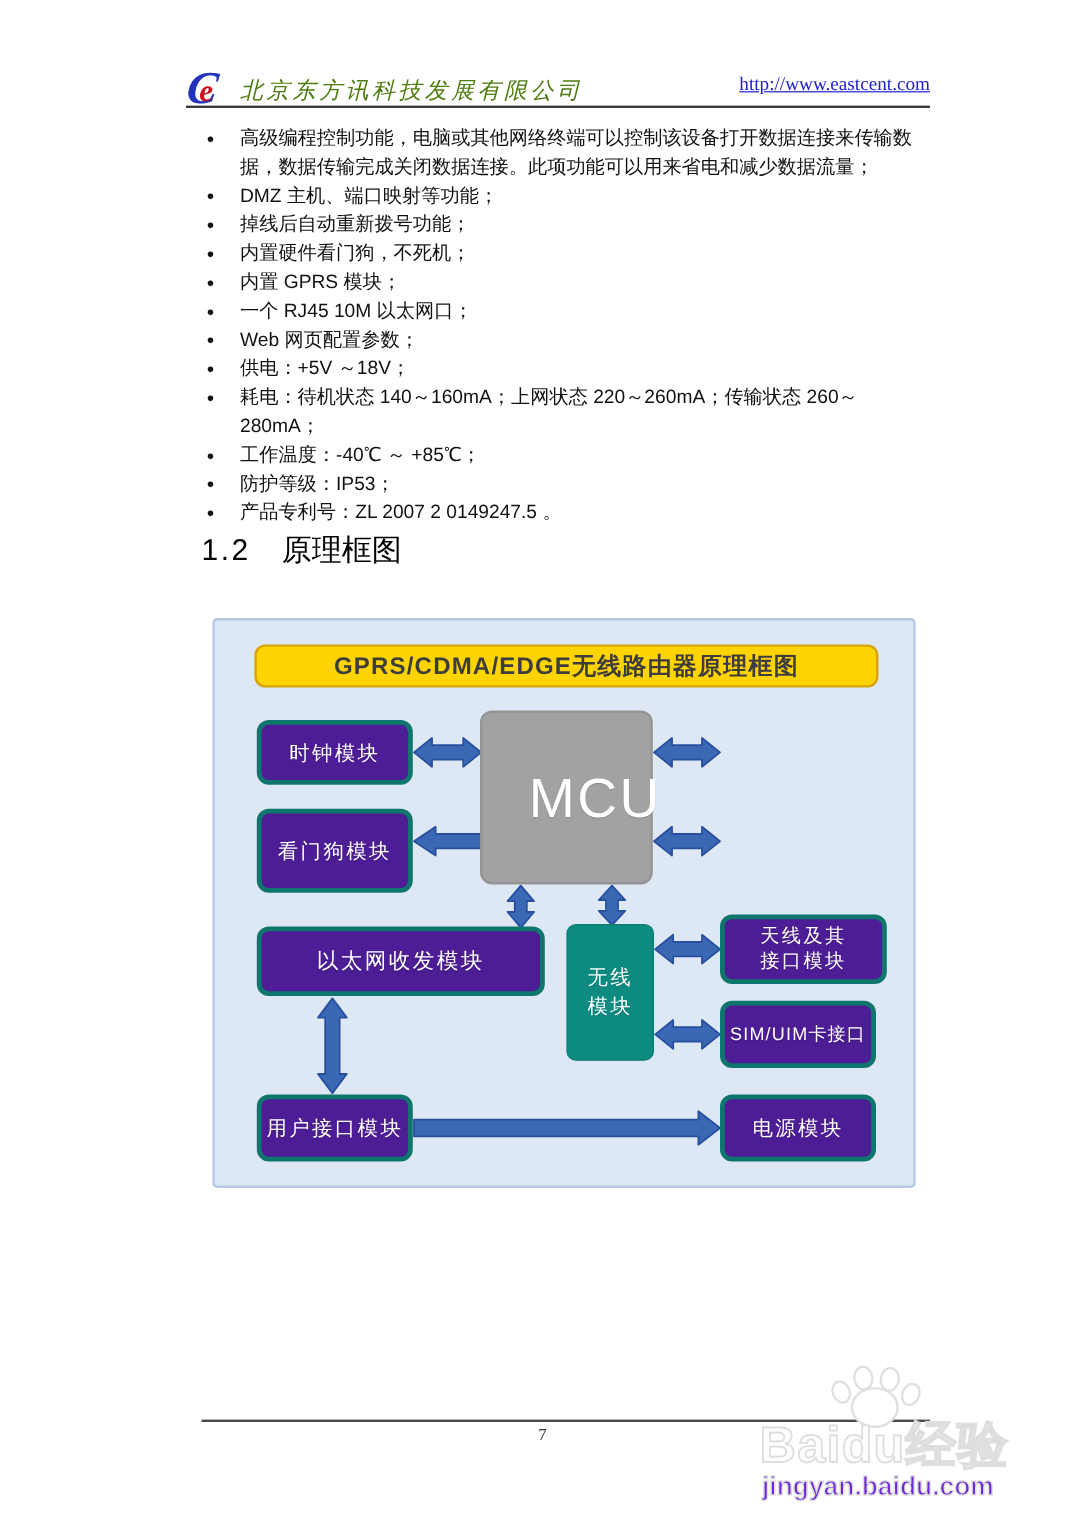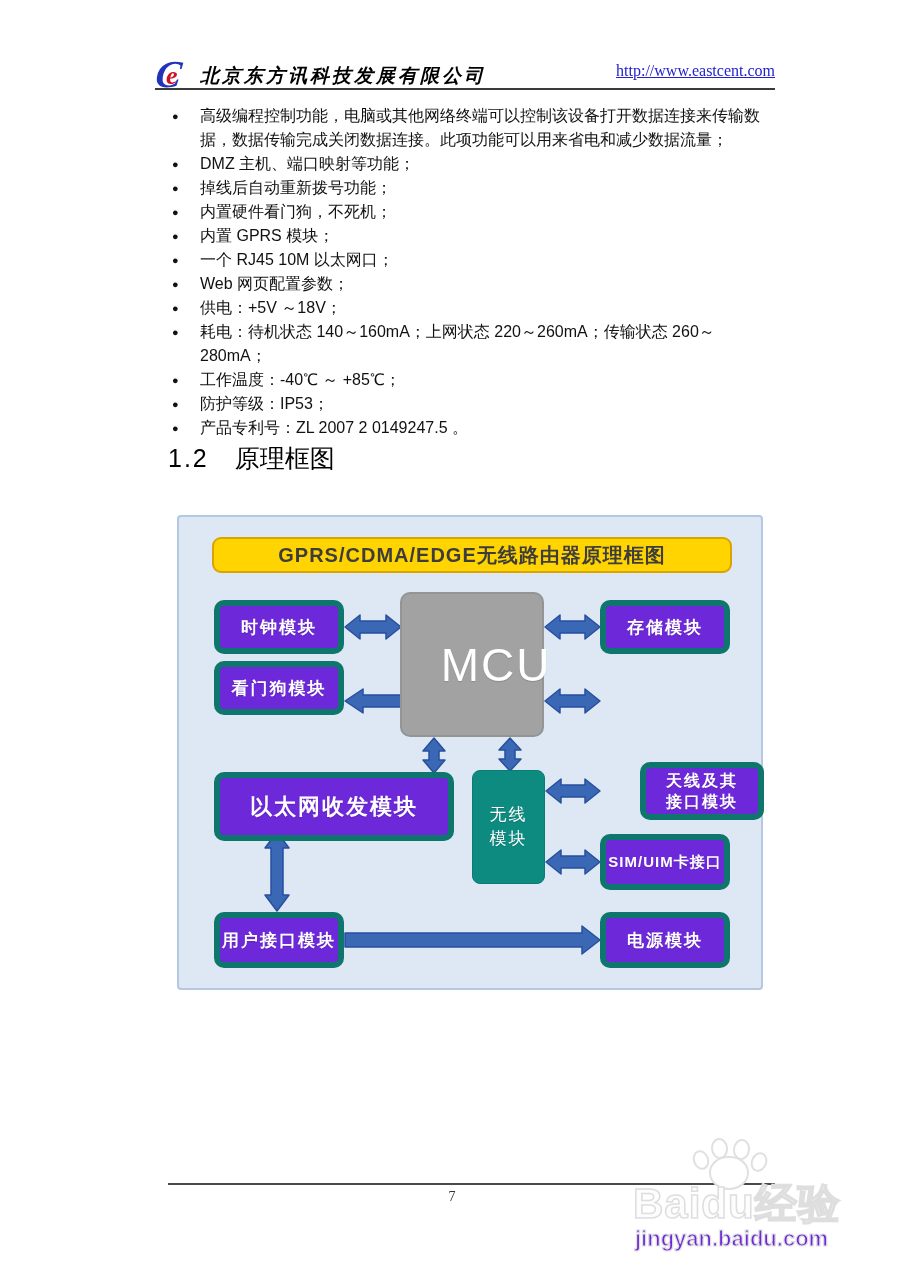--- a/index.html
+++ b/index.html
@@ -14,21 +14,21 @@
   .logo-mark { position:relative; width:38px; height:40px; }
   .logo-c {
     position:absolute; left:0; top:0; font:italic 700 38px "Liberation Serif", serif;
     color:#2233bb; transform:skewX(-8deg);
   }
   .logo-e {
     position:absolute; left:10px; top:9px; font:italic 700 26px "Liberation Serif", serif;
     color:#cc1122;
   }
   .company-name {
-    font-weight:700; font-style:italic; font-size:19px; color:#000000;
+    font-weight:400; font-style:italic; font-size:19px; color:#4d7c0f;
     letter-spacing:3px; margin-left:6px; padding-top:8px;text-align:center;
   }
   .header-url {
     position:absolute; right:129px; top:62px;
     font-family:"Liberation Serif", serif; font-size:16px;
     color:#2222cc; text-decoration:underline;
   }
   .header-rule {
     position:absolute; left:155px; top:88px; width:620px; height:2px; background:#3a3a3a;
   }
@@ -52,30 +52,30 @@
     position:absolute; left:177px; top:515px; width:586px; height:475px;
     background:#dee8f5; border:2px solid #b5c8e2; border-radius:4px;
   }
   .diag-banner {
     position:absolute; left:33px; top:20px; width:520px; height:36px;
     background:#ffd400; border:2px solid #d9a400; border-radius:9px;
     display:flex; align-items:center; justify-content:center;
     font-size:20px; font-weight:700; color:#3d3d3d; letter-spacing:1px;
   }
   .dbox {
-    position:absolute; background:#6d28d9; border:6px solid #0f766e; border-radius:10px;
+    position:absolute; background:#4c1d95; border:4px solid #0f766e; border-radius:10px;
     color:#fff; display:flex; flex-direction:column; align-items:center; justify-content:center;
-    font-size:17px; letter-spacing:2px; text-shadow:0 1px 1px rgba(0,0,0,0.15);font-weight:bold;
+    font-size:17px; letter-spacing:2px; text-shadow:0 1px 1px rgba(0,0,0,0.15);
   }
   .dbox-clock     { left:35px;  top:83px;  width:130px; height:54px; }
-  .dbox-watchdog  { left:35px;  top:144px; width:130px; height:54px; }
+  .dbox-watchdog  { left:35px;  top:157px; width:130px; height:70px; }
   .dbox-storage   { left:421px; top:83px;  width:130px; height:54px; }
   .dbox-indicator { left:421px; top:157px; width:130px; height:54px; }
-  .dbox-ethernet  { left:35px;  top:255px; width:240px; height:69px; font-size:22px; }
-  .dbox-antenna   { left:421px; top:245px; width:124px; height:58px; font-size:16px; line-height:21px;margin-left:40px; }
+  .dbox-ethernet  { left:35px;  top:255px; width:240px; height:58px; font-size:18px; }
+  .dbox-antenna   { left:421px; top:245px; width:139px; height:58px; font-size:16px; line-height:21px; }
   .dbox-sim       { left:421px; top:317px; width:130px; height:56px; font-size:15px; letter-spacing:1px; }
   .dbox-user      { left:35px;  top:395px; width:130px; height:56px; }
   .dbox-power     { left:421px; top:395px; width:130px; height:56px; }
   .dbox-mcu {
     left:221px; top:75px; width:144px; height:145px;
     background:#a2a2a2; border:2px solid #949494; border-radius:10px;
     font-size:46px; letter-spacing:2px; font-weight:400;padding-left:48px;
   }
   .dbox-wireless {
     left:293px; top:253px; width:73px; height:114px;
@@ -207,21 +207,20 @@
 
       <polygon points="166,416 403,416 403,409 421,423 403,437 403,430 166,430"></polygon>
     </svg>
 
     <div class="diag-banner">GPRS/CDMA/EDGE无线路由器原理框图</div>
 
     <div class="dbox dbox-mcu">MCU</div>
 
     <div class="dbox dbox-clock">时钟模块</div>
     <div class="dbox dbox-watchdog">看门狗模块</div>
-    <div class="dbox dbox-storage">存储模块</div>
     <div class="dbox dbox-ethernet">以太网收发模块</div>
 
     <div class="dbox dbox-wireless">
       <span>无线</span>
       <span>模块</span>
     </div>
 
     <div class="dbox dbox-antenna">
       <span>天线及其</span>
       <span>接口模块</span>

